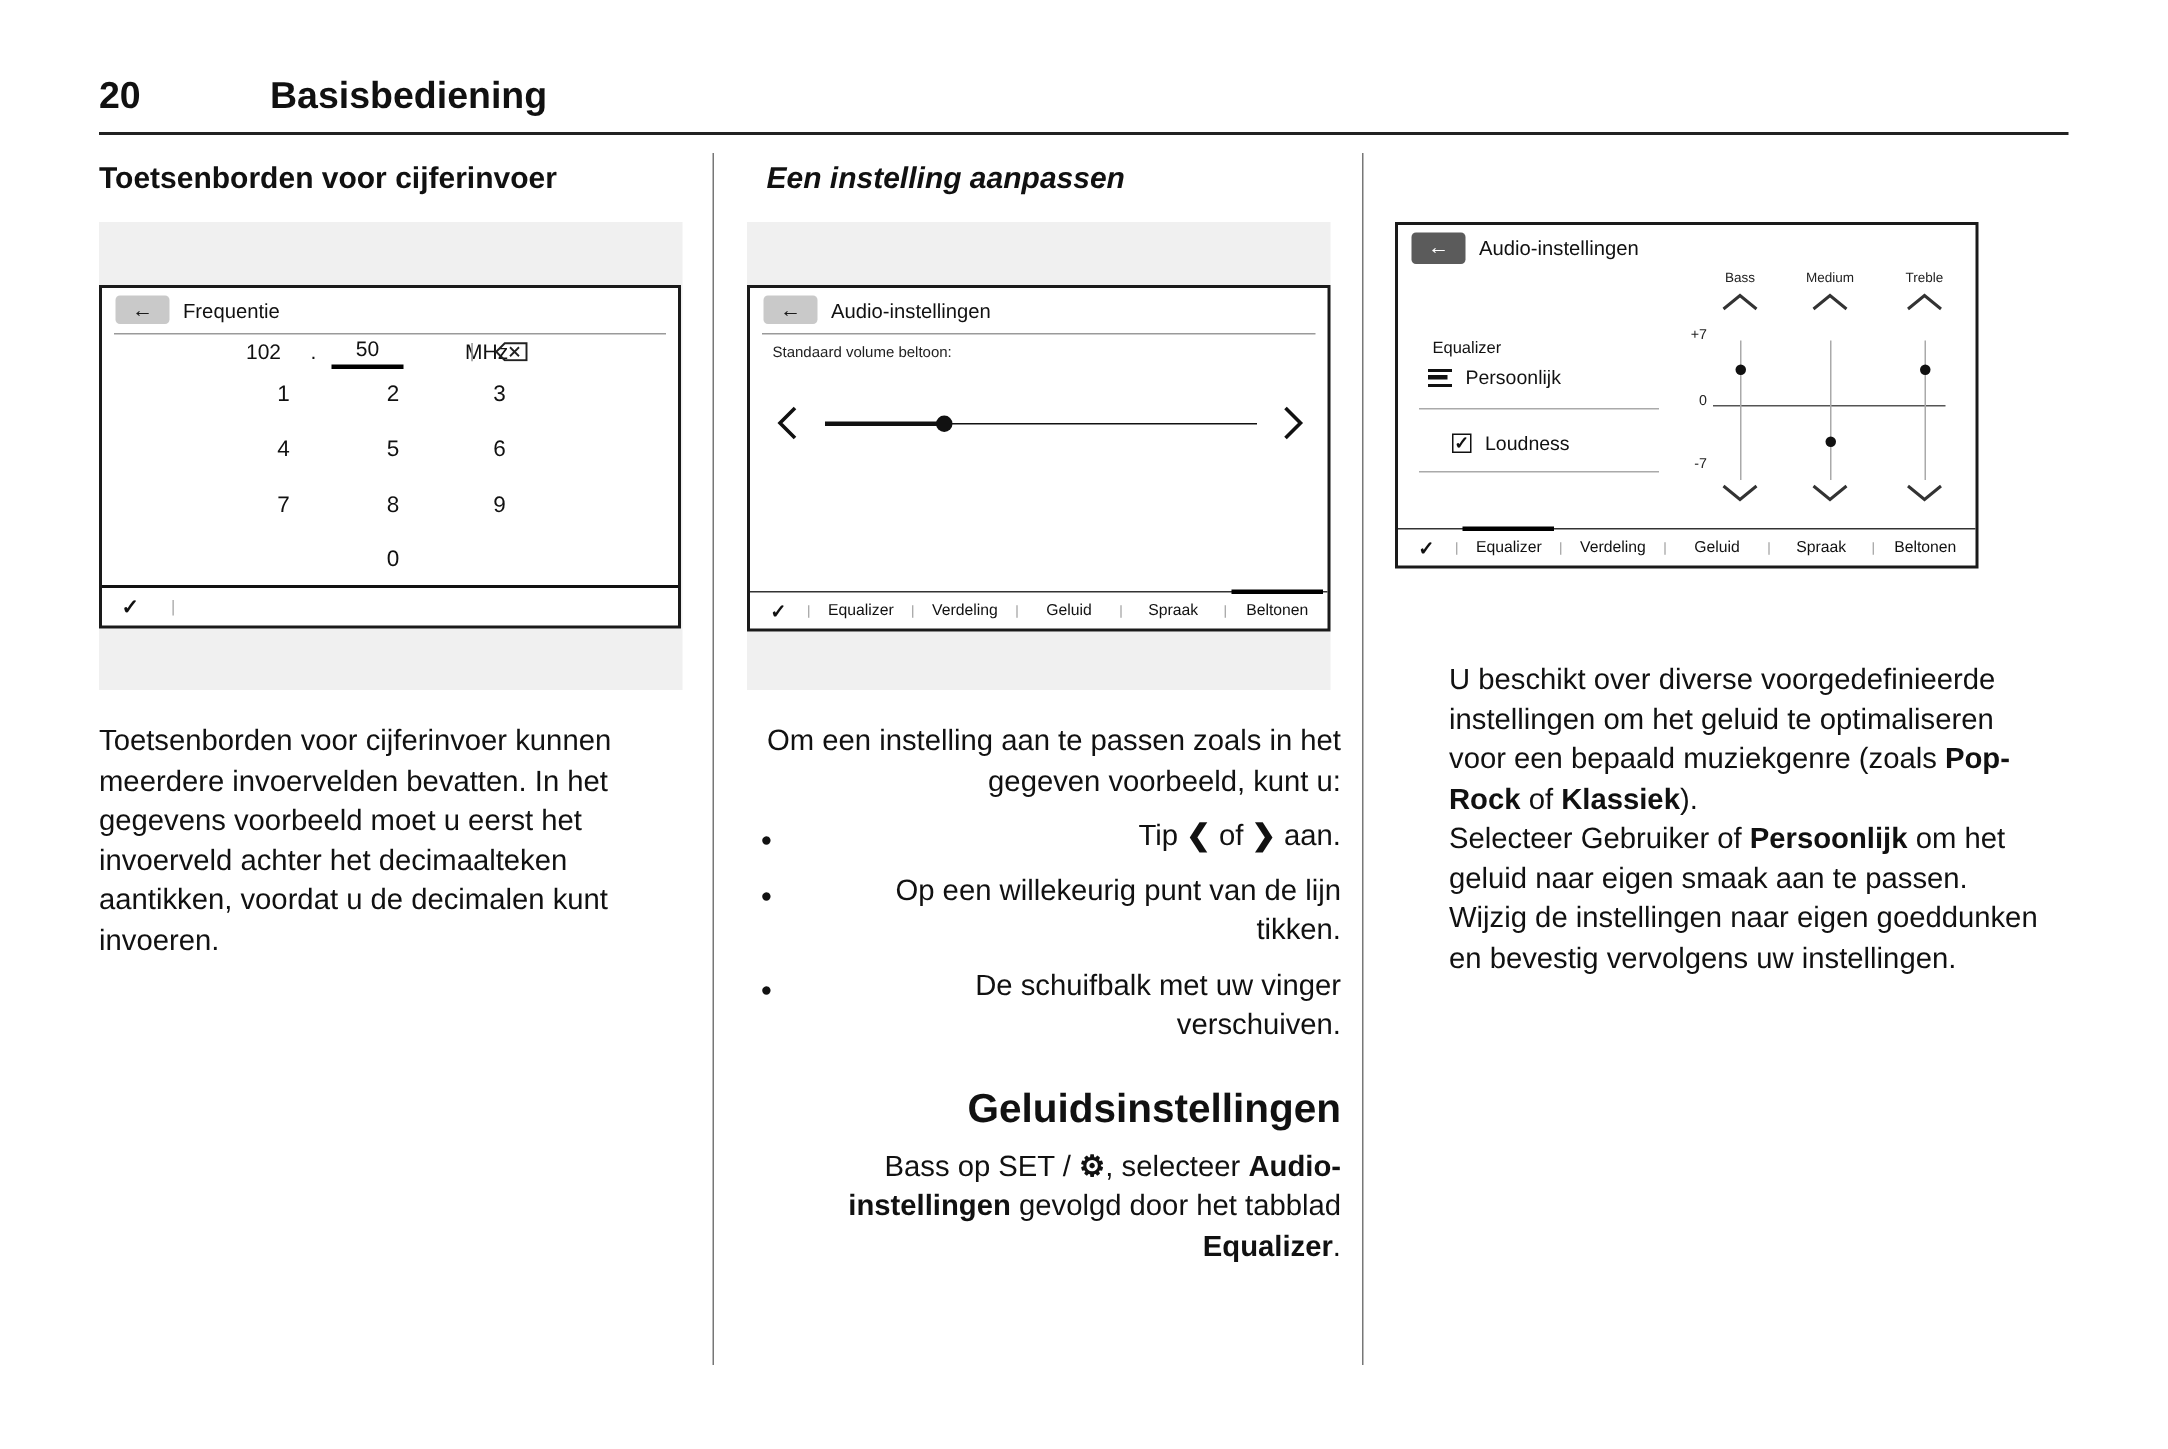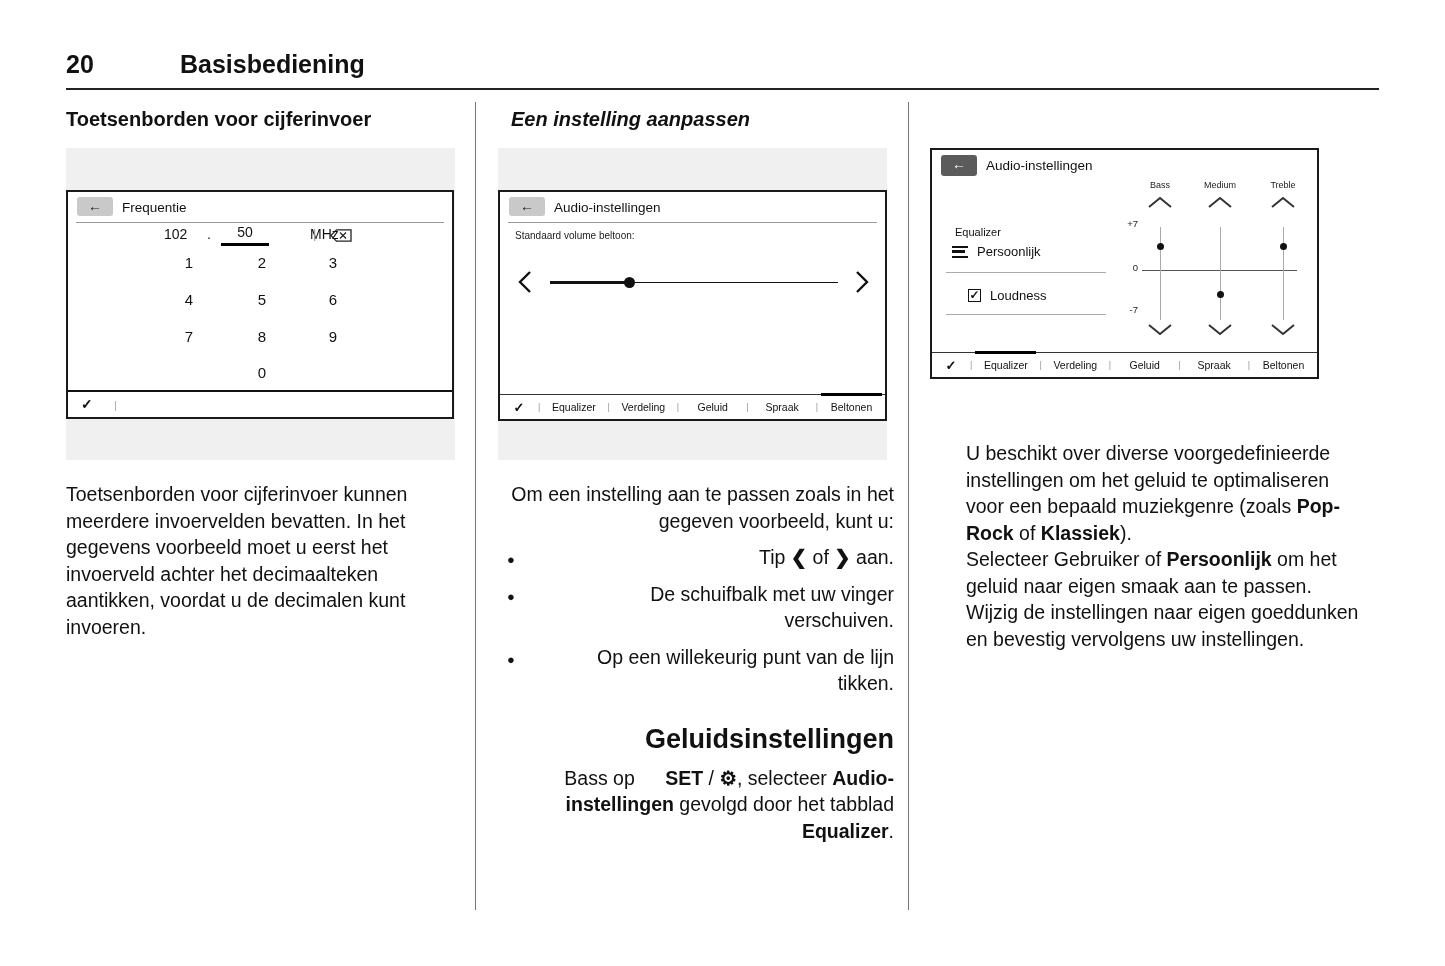--- a/index.html
+++ b/index.html
@@ -197,25 +197,25 @@
       <span class="tab">Spraak</span>
       <span class="tab-sep">|</span>
       <span class="tab active">Beltonen</span>
     </div>
   </div>
 
   <div class="body-col" id="text2">
     <p>Om een instelling aan te passen zoals in het gegeven voorbeeld, kunt u:</p>
     <ul class="bullet-list">
       <li><span><span>Tip </span><span style="font-weight: 700;">❮</span><span> of </span><span style="font-weight: 700;">❯</span><span> aan.</span></span></li>
+      <li><span>Op een willekeurig punt van de lijn tikken.</span></li>
       <li><span>De schuifbalk met uw vinger verschuiven.</span></li>
-      <li><span>Op een willekeurig punt van de lijn tikken.</span></li>
     </ul>
     <h3 class="sound-heading">Geluidsinstellingen</h3>
-    <p><span>Bass op </span><span style="font-weight: 700; margin-left: 25px;">SET</span><span> / </span><span style="font-weight: 700;">⚙</span><span>, selecteer </span><span style="font-weight: 700;">Audio-instellingen</span><span> gevolgd door het tabblad </span><span style="font-weight: 700;">Equalizer</span><span>.</span></p>
+    <p><span>Bass op </span><span style="font-weight: 400;">SET</span><span> / </span><span style="font-weight: 700;">⚙</span><span>, selecteer </span><span style="font-weight: 700;">Audio-instellingen</span><span> gevolgd door het tabblad </span><span style="font-weight: 700;">Equalizer</span><span>.</span></p>
   </div>
 
   <div class="panel" id="eqpanel">
     <div class="back-btn">
       <span>←</span>
     </div>
     <div class="panel-title">Audio-instellingen</div>
 
     <div class="eq-label">Equalizer</div>
     <div class="preset-row">

